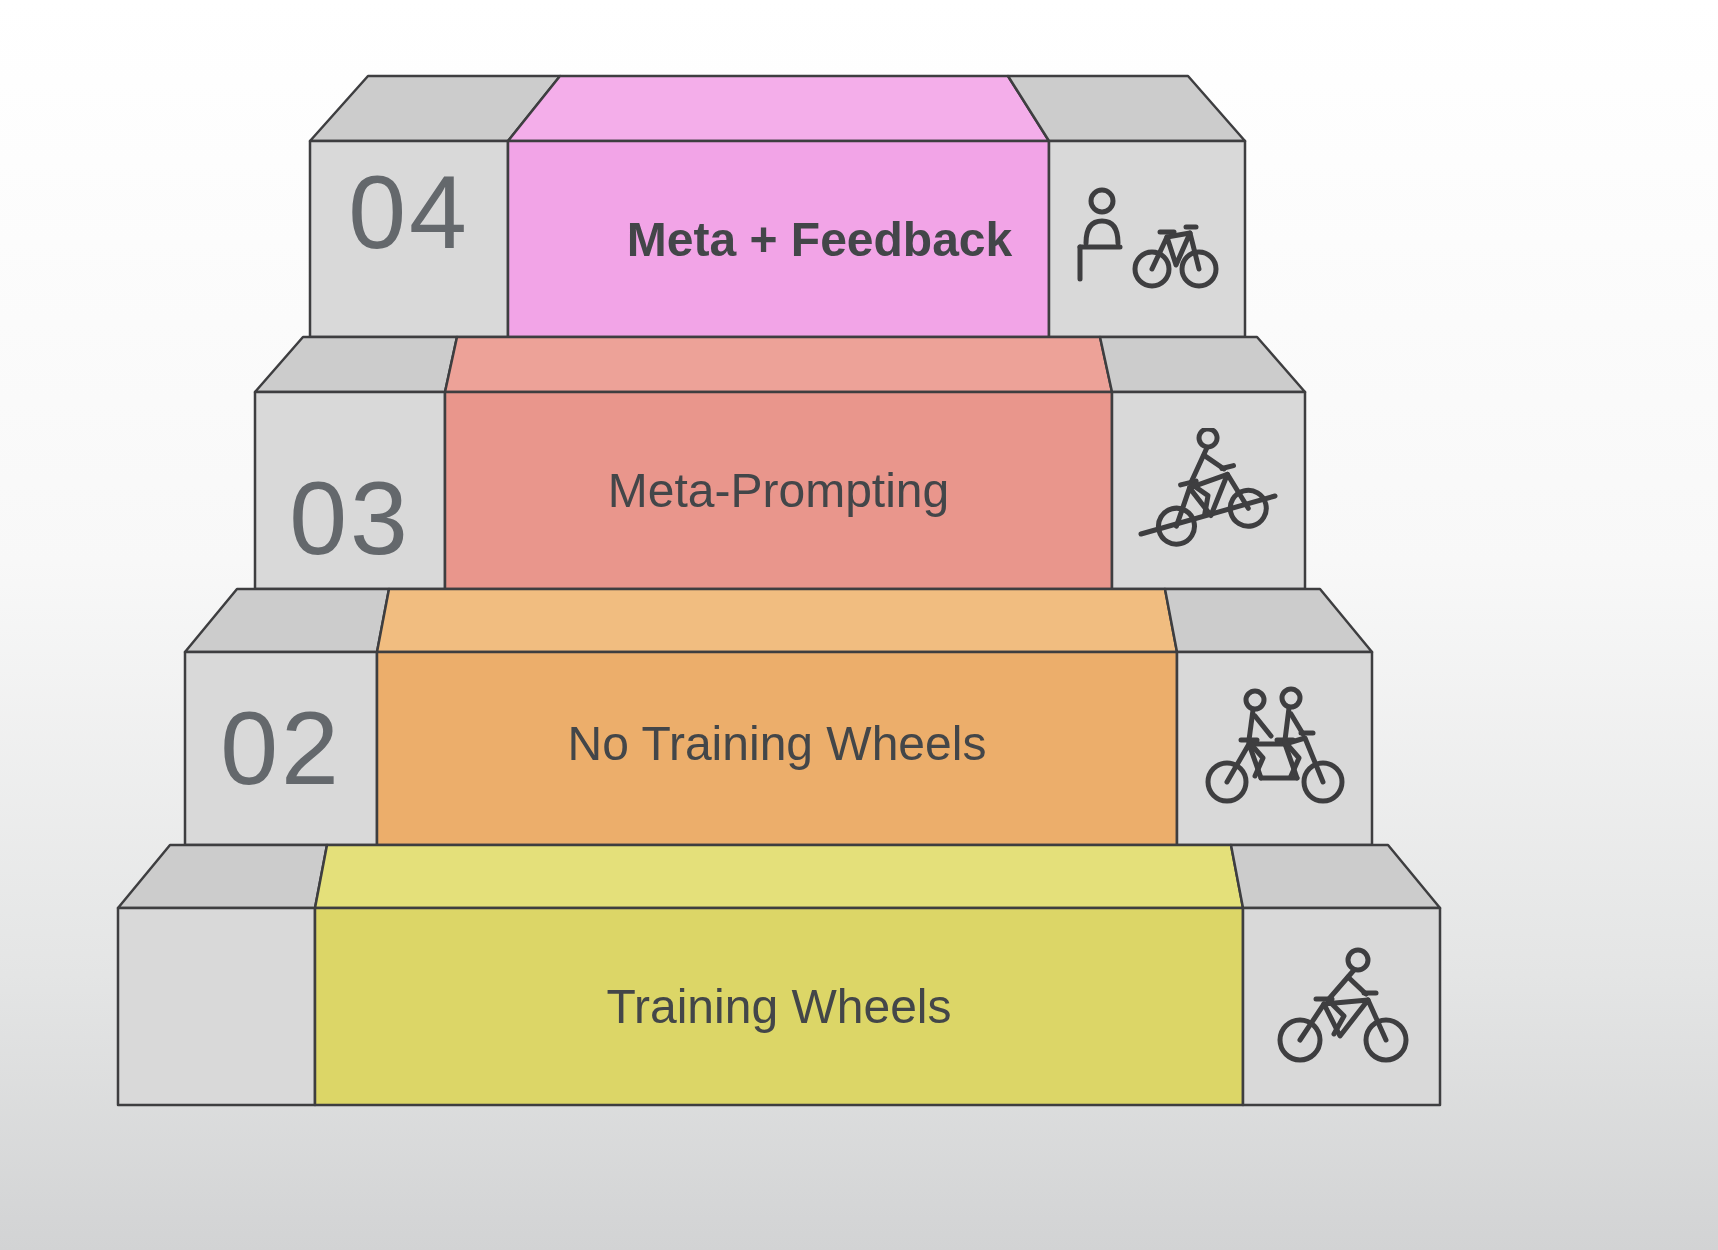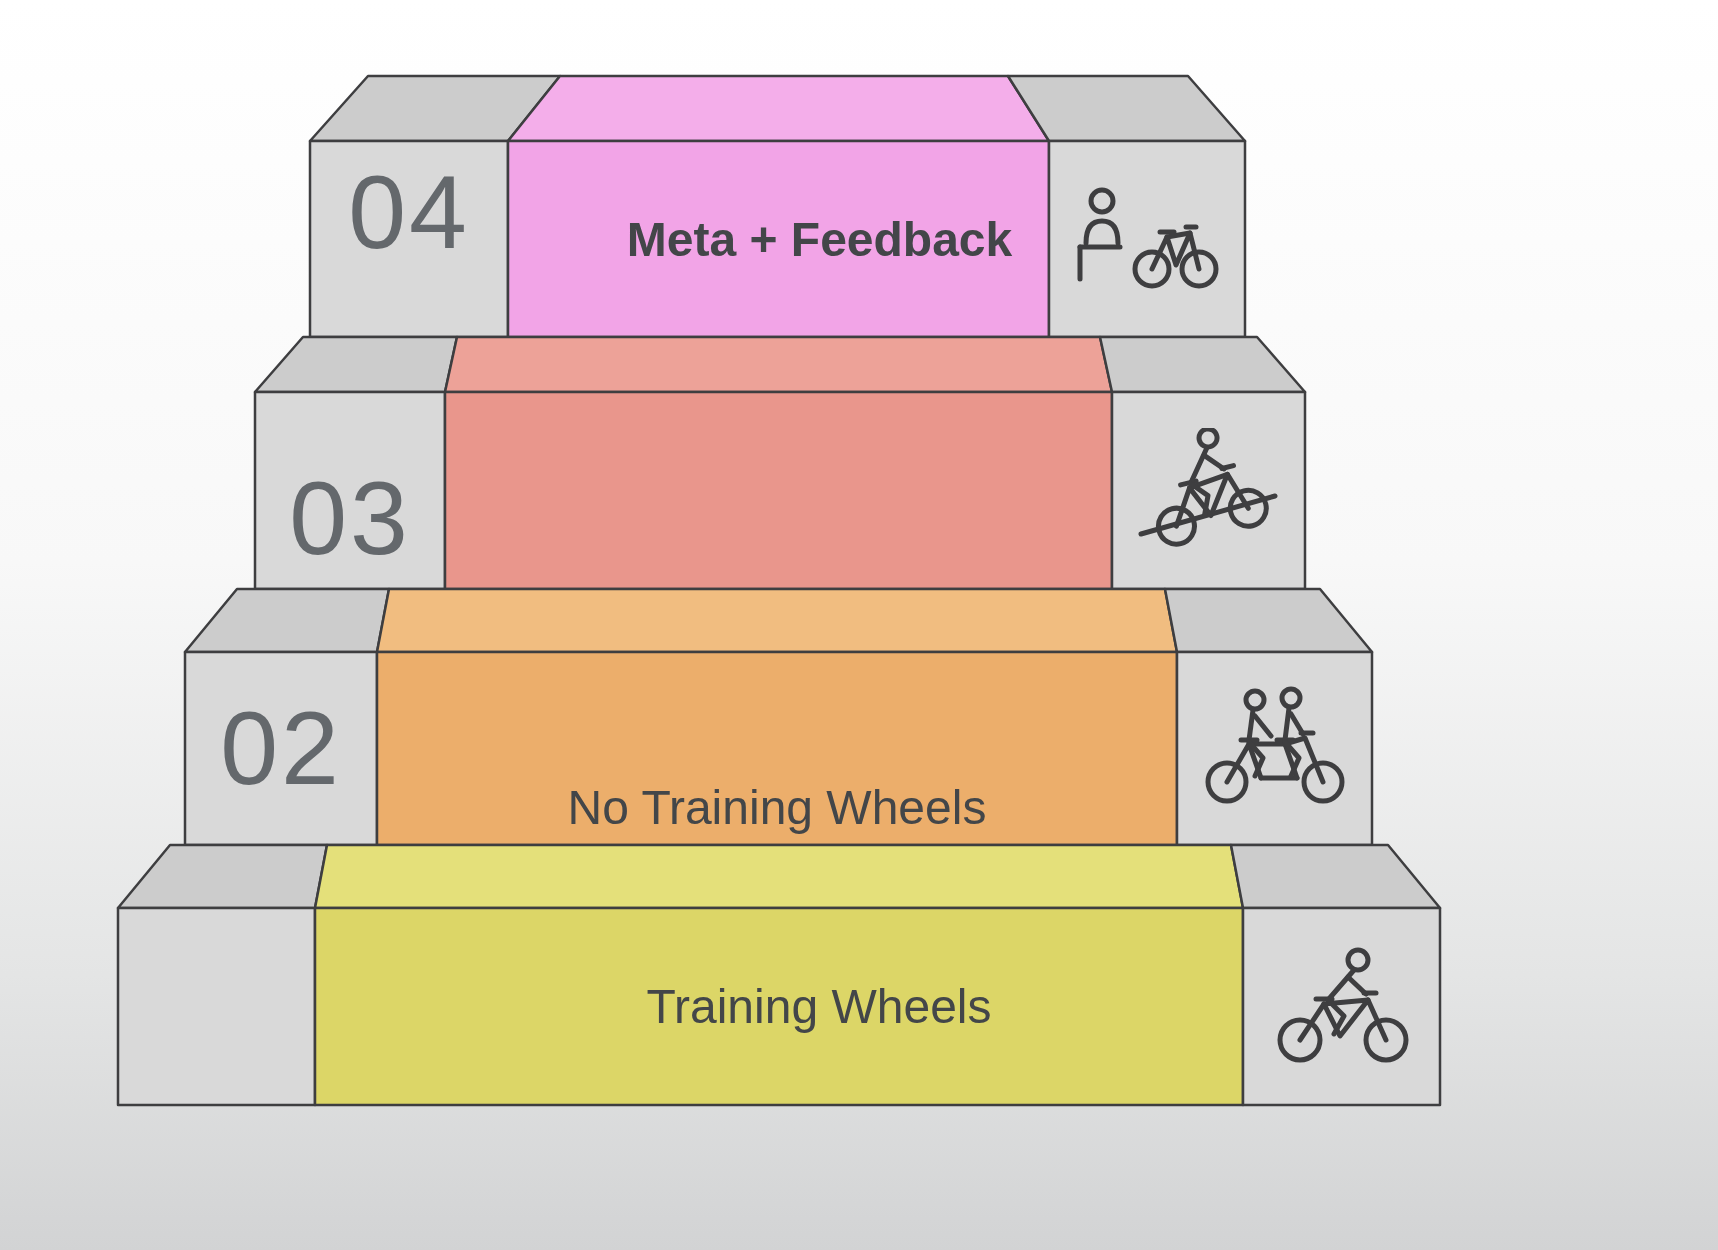--- a/index.html
+++ b/index.html
@@ -96,25 +96,26 @@
     <polygon points="1231,845 1388,845 1440,908 1243,908" fill="#cccccc"></polygon>
     <polygon points="118,908 315,908 315,1105 118,1105" fill="#d9d9d9"></polygon>
     <polygon points="315,908 1243,908 1243,1105 315,1105" fill="#dcd667"></polygon>
     <polygon points="1243,908 1440,908 1440,1105 1243,1105" fill="#d9d9d9"></polygon>
   </svg>
 
   <div class="cell num" style="left:310px; top:141px; width:198px; height:143px;">04</div>
   <div class="cell label" style="left:508px; top:141px; width:623px; height:196px;font-weight:bold;">Meta + Feedback</div>
 
   <div class="cell num" style="left:255px; top:392px; width:190px; height:197px;margin-top:28px;">03</div>
+  <div class="cell label" style="left:445px; top:392px; width:667px; height:197px;">Meta-Prompting</div>
 
   <div class="cell num" style="left:185px; top:652px; width:192px; height:193px;">02</div>
-  <div class="cell label" style="left:377px; top:688px; width:800px; height:239px;">No Training Wheels</div>
+  <div class="cell label" style="left:377px; top:624px; width:800px; height:239px;">No Training Wheels</div>
 
-  <div class="cell label" style="left:315px; top:908px; width:928px; height:197px;padding-left:40px;">Training Wheels</div>
+  <div class="cell label" style="left:315px; top:908px; width:928px; height:197px;">Training Wheels</div>
 
   <div class="icon" style="left:1072px; top:177px;">
     <svg width="150" height="124" viewBox="0 0 150 124">
       <g>
         <circle cx="30" cy="24" r="11"></circle>
         <path d="M14 66 Q14 44 30 44 Q46 44 46 66"></path>
         <path d="M8 70 L48 70"></path>
         <path d="M8 70 L8 102"></path>
         <circle cx="80" cy="92" r="17"></circle>
         <circle cx="127" cy="92" r="17"></circle>

